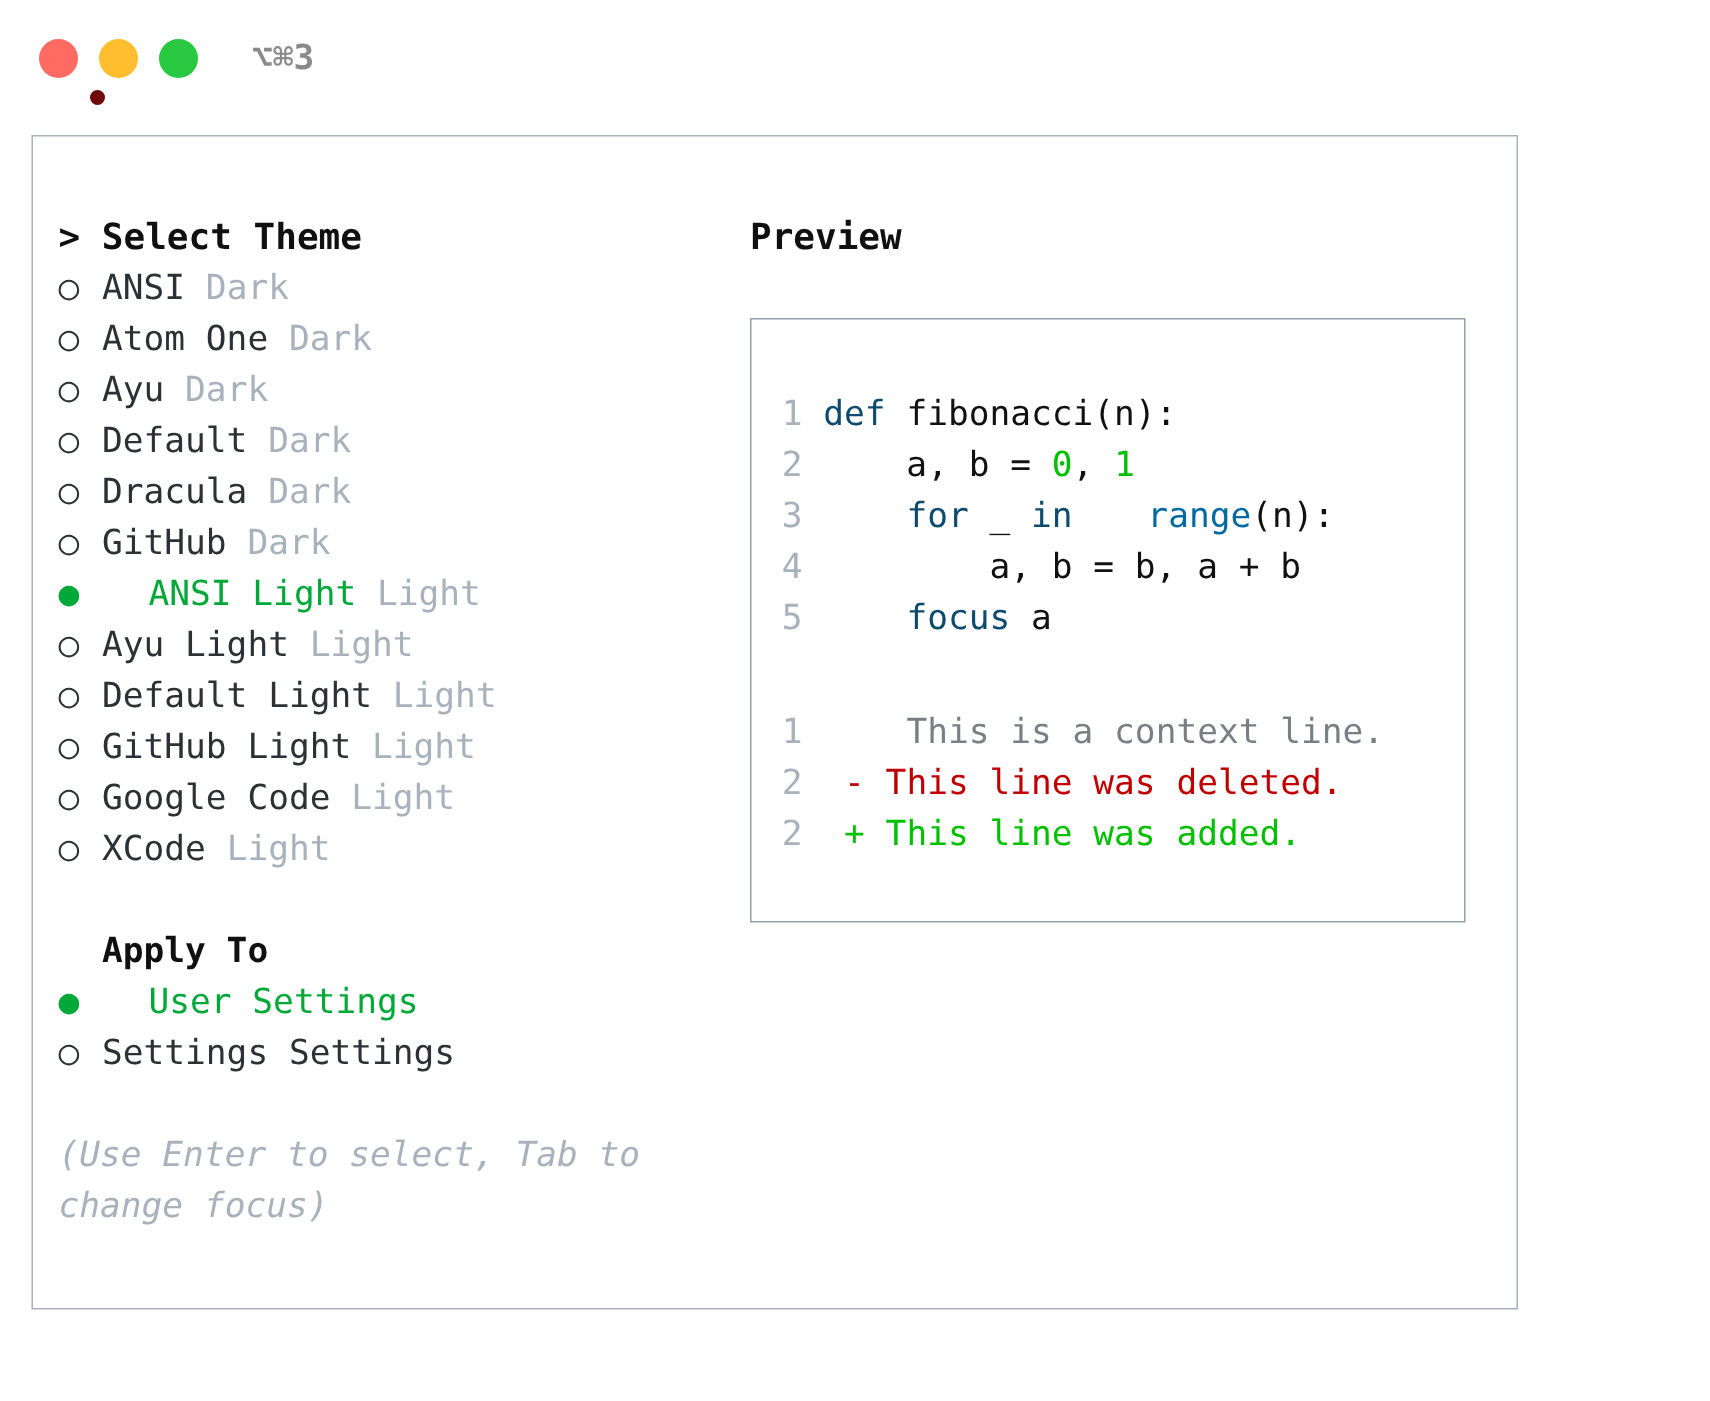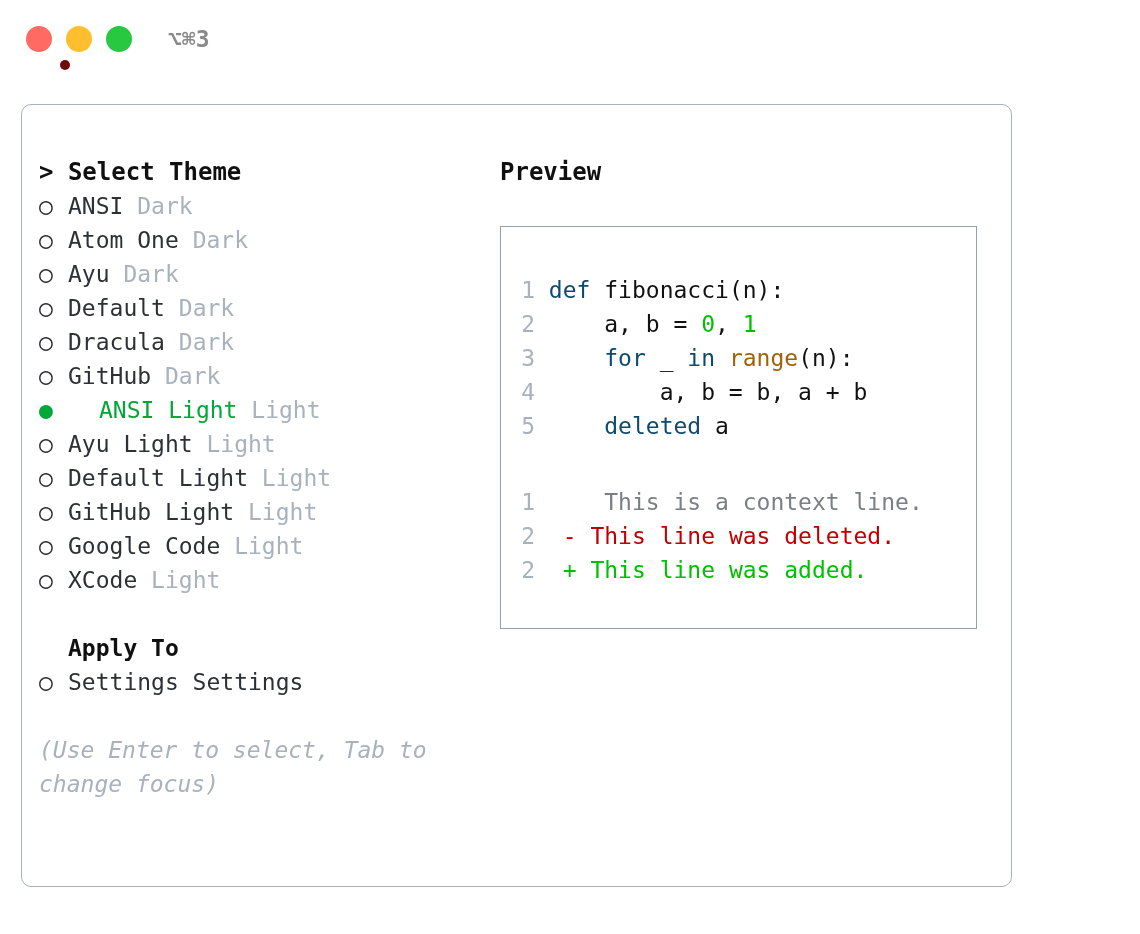--- a/index.html
+++ b/index.html
@@ -55,25 +55,25 @@
     font-weight: bold;
     color: #8A8A8A;
     letter-spacing: 0px;
     line-height: 34px;
   }
 
   
   #panel {
     position: absolute;
     left: 21px;
-    top: 104px;
+    top: 90px;
     width: 991px;
     height: 783px;
     border: 1.6px solid #A8B2BD;
-    border-radius: 10px;
+    border-radius: 0;
     box-sizing: border-box;
     background: #ffffff;
   }
 
   #panel-inner {
     position: absolute;
     left: 0; top: 0;
     width: 100%;
     height: 100%;
     display: flex;
@@ -160,21 +160,21 @@
     color: #111111;
   }
   .ln {
     display: inline-block;
     width: 26px;
     text-align: right;
     color: #A8B2BD;
   }
   .kw   { color: #0c4a6e; }
   .num  { color: #00C000; }
-  .bi   { color: #a16207; }
+  .bi   { color: #0369a1; margin-left: 36px; }
   .id   { color: #111111; text-align: right; }
 
   .diff-gap { height: 42px; }
   .diff-ctx { color: #7A7F86; }
   .diff-del { color: #C00000; }
   .diff-add { color: #00C000; }
 </style>
 </head>
 <body>
 
@@ -209,38 +209,39 @@
             <div class="opt-row"><span class="marker">○ </span><span class="opt-name">GitHub Light</span><span class="variant"> Light</span></div>
             <div class="opt-row"><span class="marker">○ </span><span class="opt-name">Google Code</span><span class="variant"> Light</span></div>
             <div class="opt-row"><span class="marker">○ </span><span class="opt-name">XCode</span><span class="variant"> Light</span></div>
           </div>
 
         <div class="spacer-row"></div>
 
         <div class="subsection-head">Apply To</div>
 
         <div id="apply-list">
+            <div class="opt-row"><span class="marker sel">● </span><span class="opt-name sel">User Settings</span></div>
             <div class="opt-row"><span class="marker">○ </span><span class="opt-name">Settings Settings</span></div>
           </div>
 
         <div class="spacer-row"></div>
 
         <div id="hint">(Use Enter to select, Tab to change focus)</div>
       </div>
 
       <div id="right-col">
         <div id="preview-title">Preview</div>
 
         <div id="preview-box">
           <div id="code-block">
               <div class="code-line"><span class="ln">1</span><span> </span><span class="kw">def</span><span class="id"> </span><span class="id">fibonacci(n):</span></div>
               <div class="code-line"><span class="ln">2</span><span> </span><span class="id">    a, b = </span><span class="num">0</span><span class="id">, </span><span class="num">1</span></div>
               <div class="code-line"><span class="ln">3</span><span> </span><span class="id">    </span><span class="kw">for</span><span class="id"> _ </span><span class="kw">in</span><span class="id"> </span><span class="bi">range</span><span class="id">(n):</span></div>
               <div class="code-line"><span class="ln">4</span><span> </span><span class="id">        a, b = b, a + b</span></div>
-              <div class="code-line"><span class="ln">5</span><span> </span><span class="id">    </span><span class="kw">deleted</span><span class="id"> a</span></div>
+              <div class="code-line"><span class="ln">5</span><span> </span><span class="id">    </span><span class="kw">focus</span><span class="id"> a</span></div>
             </div>
           <div class="diff-gap"></div>
           <div id="diff-block">
               <div class="code-line"><span class="ln">1</span><span>  </span><span class="diff-ctx"> </span><span class="diff-ctx">  This is a context line.</span></div>
               <div class="code-line"><span class="ln">2</span><span>  </span><span class="diff-del">-</span><span class="diff-del"> This line was deleted.</span></div>
               <div class="code-line"><span class="ln">2</span><span>  </span><span class="diff-add">+</span><span class="diff-add"> This line was added.</span></div>
             </div>
         </div>
       </div>
 

